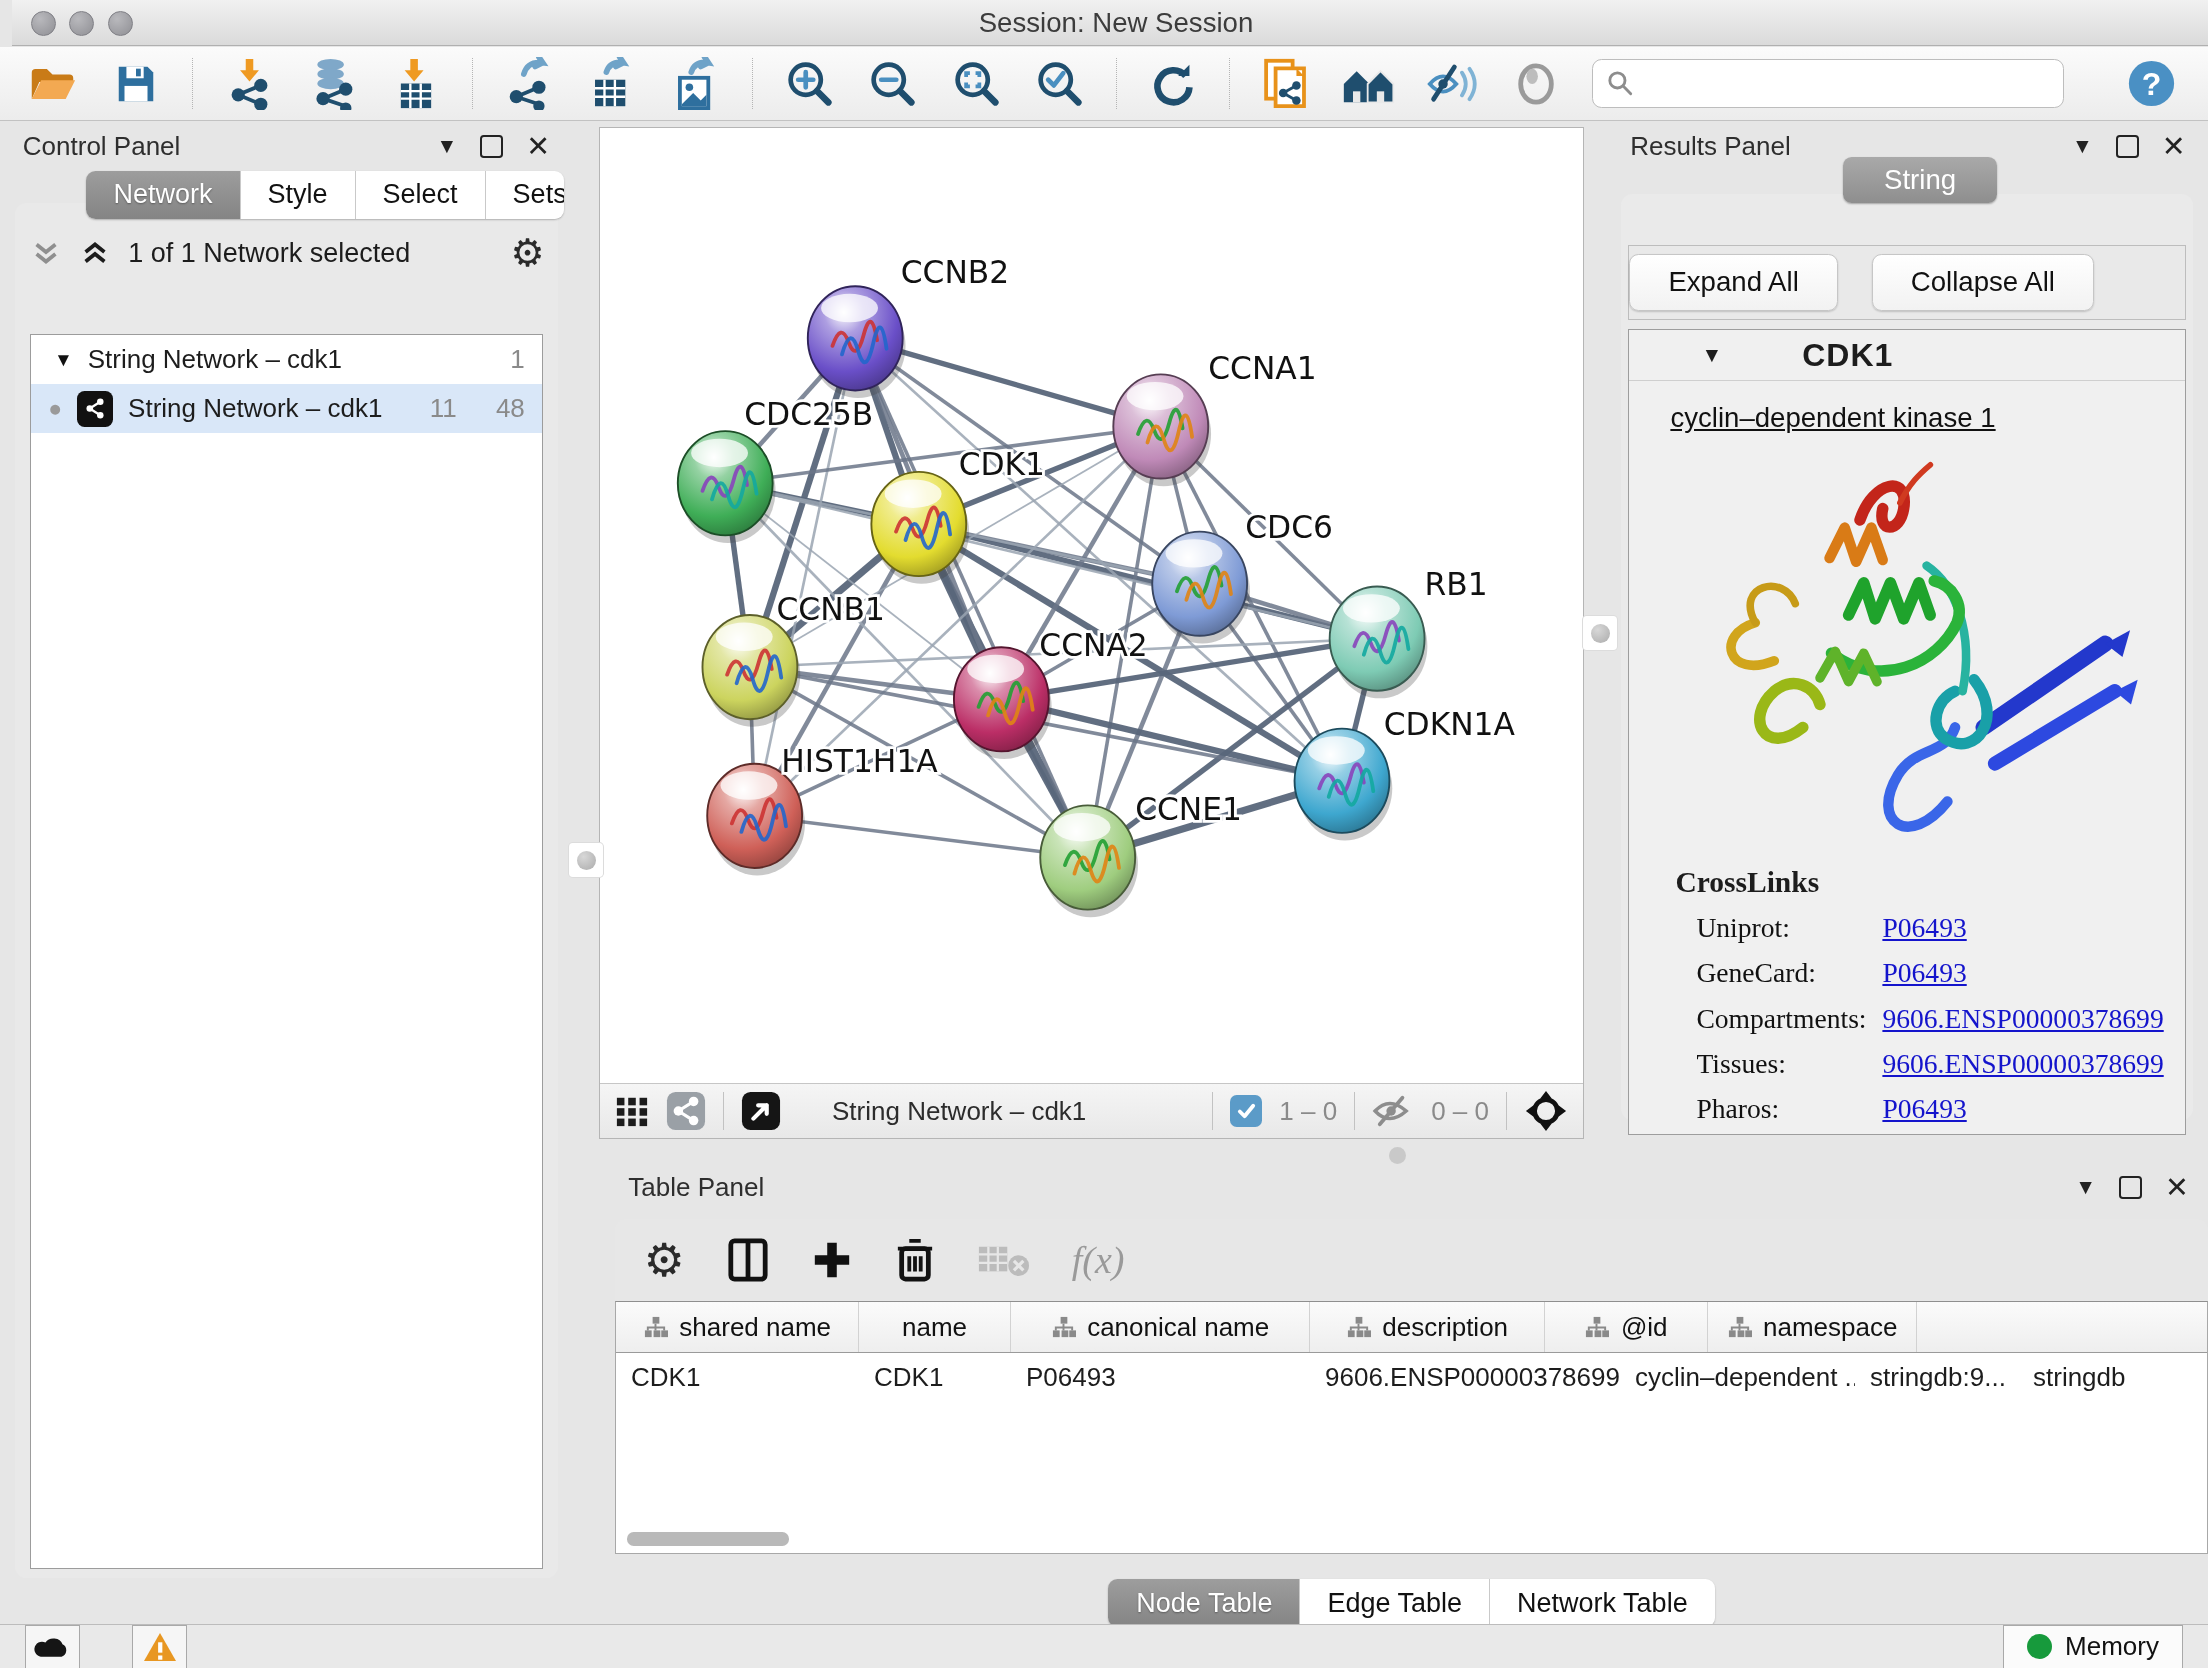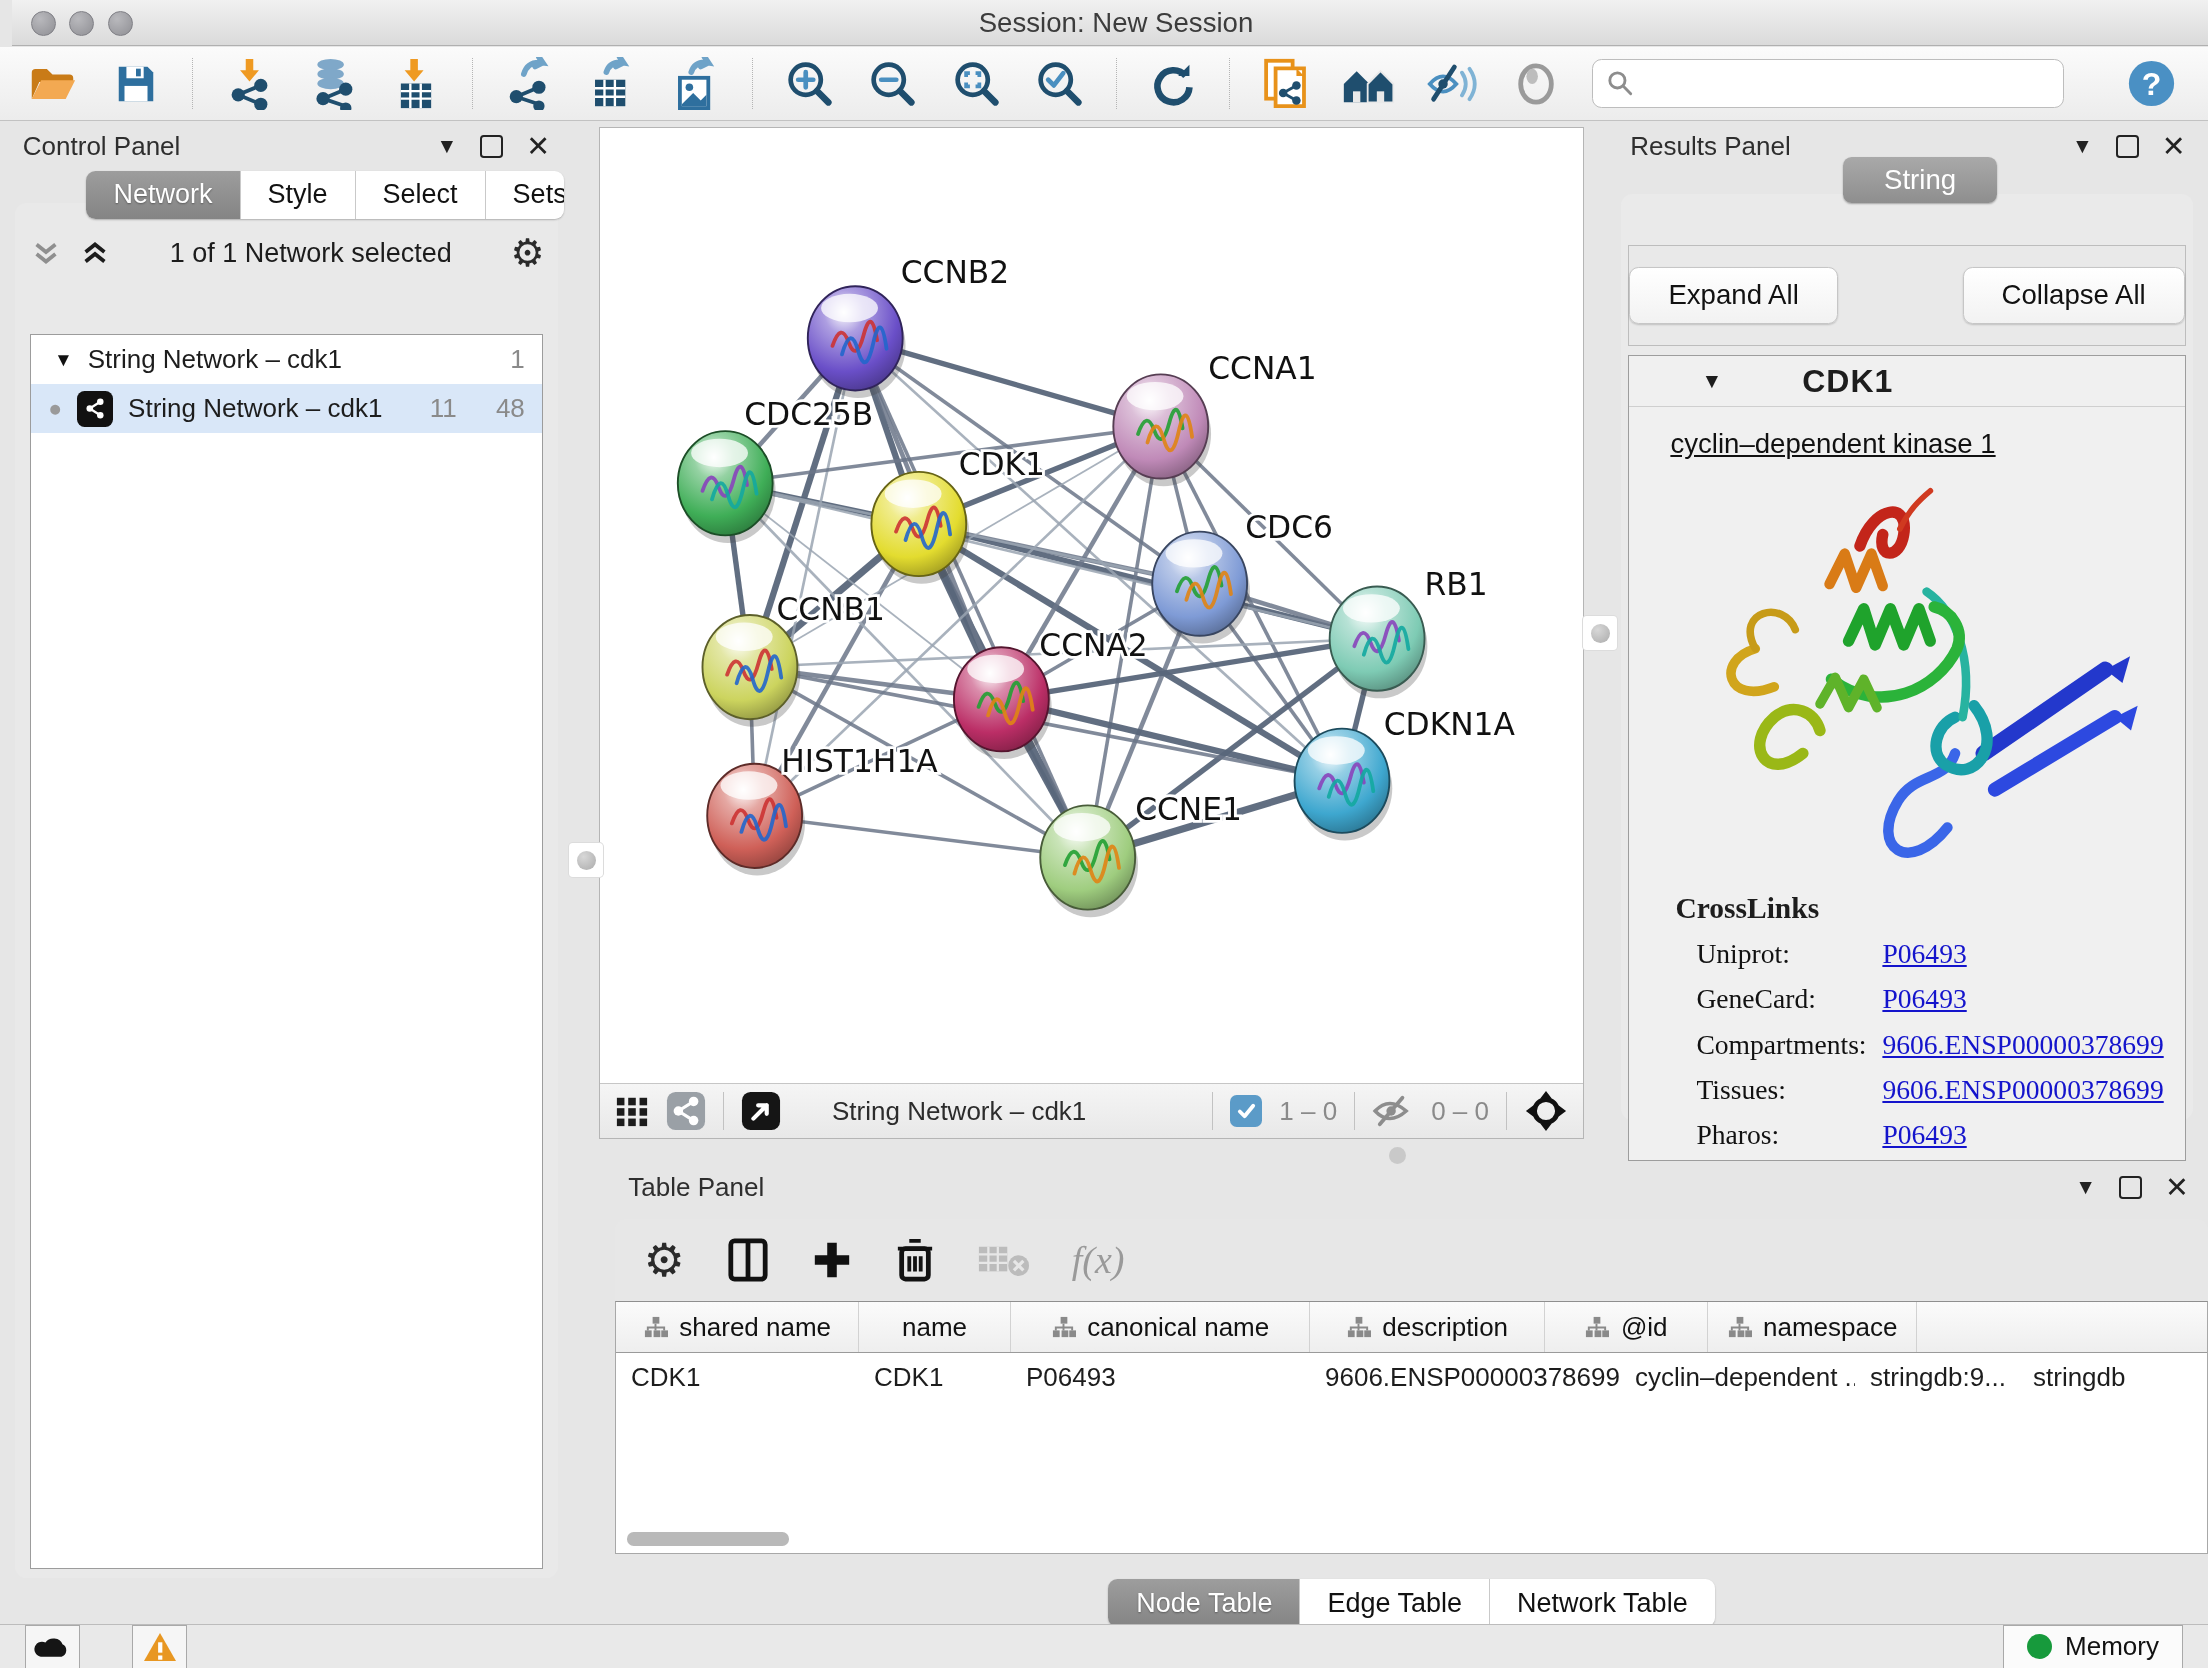--- a/index.html
+++ b/index.html
@@ -35,21 +35,21 @@
   
   #control-panel { position:absolute; left:9.5px; top:127px; width:554px; height:1455px; }
   .cp-tabs-row { position:relative; z-index:2; margin:5.7px 0 0 76px; display:flex; }
   .seg-tabs { display:flex; border-radius:9.5px; overflow:hidden; box-shadow:0 1px 1.9px rgba(0,0,0,.25); }
   .seg-tab { height:48px; padding:0 27px; display:flex; align-items:center; font-size:27px;
     background:#fff; border-right:1px solid #c9c9c9; color:#111; }
   .seg-tab:last-child { border-right:none; }
   .seg-tab.selected { background:linear-gradient(#9d9d9d,#848484); color:#fff; text-shadow:0 1px 1.9px rgba(0,0,0,.35);padding-left:28px; }
   .cp-card { position:absolute; left:5.7px; right:5.7px; top:76px; bottom:3.8px; background:#e9e9e9; border-radius:11.4px; }
   .cp-bar { margin:27px 13.3px 0 15px; height:46px; display:flex; align-items:center; gap:17px; }
-  .cp-bar .bar-text { flex:1; text-align:center; font-size:27px; color:#1c1c1c; }
+  .cp-bar .bar-text { flex:1; font-size:27px; color:#1c1c1c; }
   .gear-glyph { font-size:38px; color:#2a2a2a; line-height:1; }
   .cp-tree { position:absolute; left:15px; right:15px; top:131px; bottom:9.5px; background:#fff; border:1px solid #9c9c9c; }
   .tree-row { height:49px; display:flex; align-items:center; padding:0 17px; gap:15px; font-size:26px; }
   .tree-row.selected { background:#d9e7f8; }
   .tree-caret { font-size:19px; color:#111; margin-left:5.7px; }
   .tree-count { color:#8a8a8a; margin-left:auto; }
   .tree-num { color:#8a8a8a; width:53px; text-align:right; }
   .bullet { color:#9a9a9a; font-size:23px; }
   .net-badge { width:36px; height:36px; background:#111; border-radius:7.6px; display:flex; align-items:center; justify-content:center; }
 
@@ -64,21 +64,21 @@
   .nt-title { margin-left:34px; color:#2c2c2c; }
   .nt-counts { color:#8a8a8a; }
   .checkbox-blue { width:32px; height:32px; background:#5b9bc8; border-radius:6.7px; display:flex; align-items:center; justify-content:center; }
 
   
   #results-panel { position:absolute; left:1617px; top:127px; width:582px; height:993px; }
   .rp-tab { position:absolute; z-index:2; left:226px; top:30px; height:46px; padding:0 41px;
     background:linear-gradient(#a9a9a9,#8e8e8e); border-radius:8.6px; color:#fff; font-size:27.6px;
     display:flex; align-items:center; box-shadow:0 1px 1.9px rgba(0,0,0,.3); }
   .rp-card { position:absolute; left:3.8px; right:5.7px; top:67px; bottom:0; background:#eaeaea; border-radius:11.4px; padding:51px 7.6px 9.5px 7.6px; }
-  .rp-btn-box { border:1.9px solid #bdbdbd; background:#e9e9e9; padding:21px 0; display:flex; gap:34px; justify-content:space-between; }
+  .rp-btn-box { border:1.9px solid #bdbdbd; background:#e9e9e9; padding:8px 0; display:flex; gap:34px; justify-content:flex-start; }
   .rp-btn { background:linear-gradient(#ffffff,#f2f2f2); border:1px solid #c6c6c6; border-radius:9.5px;
     font-size:27.6px; padding:11.4px 38px; color:#111; box-shadow:0 1px 1.9px rgba(0,0,0,.18); }
   .rp-gene-card { margin-top:9.5px; border:1.9px solid #9d9d9d; background:#f0f0f0; height:806px; position:relative; }
   .rp-gene-head { height:51px; display:flex; align-items:center; border-bottom:1px solid #cfcfcf; background:#f0f0f0; }
   .rp-gene-caret { font-size:21px; margin-left:72px; }
   .rp-gene-name { font-size:32px; font-weight:bold; margin-left:80px; letter-spacing:1px; }
   .rp-desc { font-size:27.6px; margin:21px 0 0 41px; color:#111;text-decoration:underline; }
   .protein-wrap { width:495px; height:409px; margin:7.6px auto 0 auto; }
   .xl { font-family:"Liberation Serif","DejaVu Serif",serif; margin-left:46px; margin-top:15px; }
   .xl-head { font-size:29.5px; font-weight:bold; }

